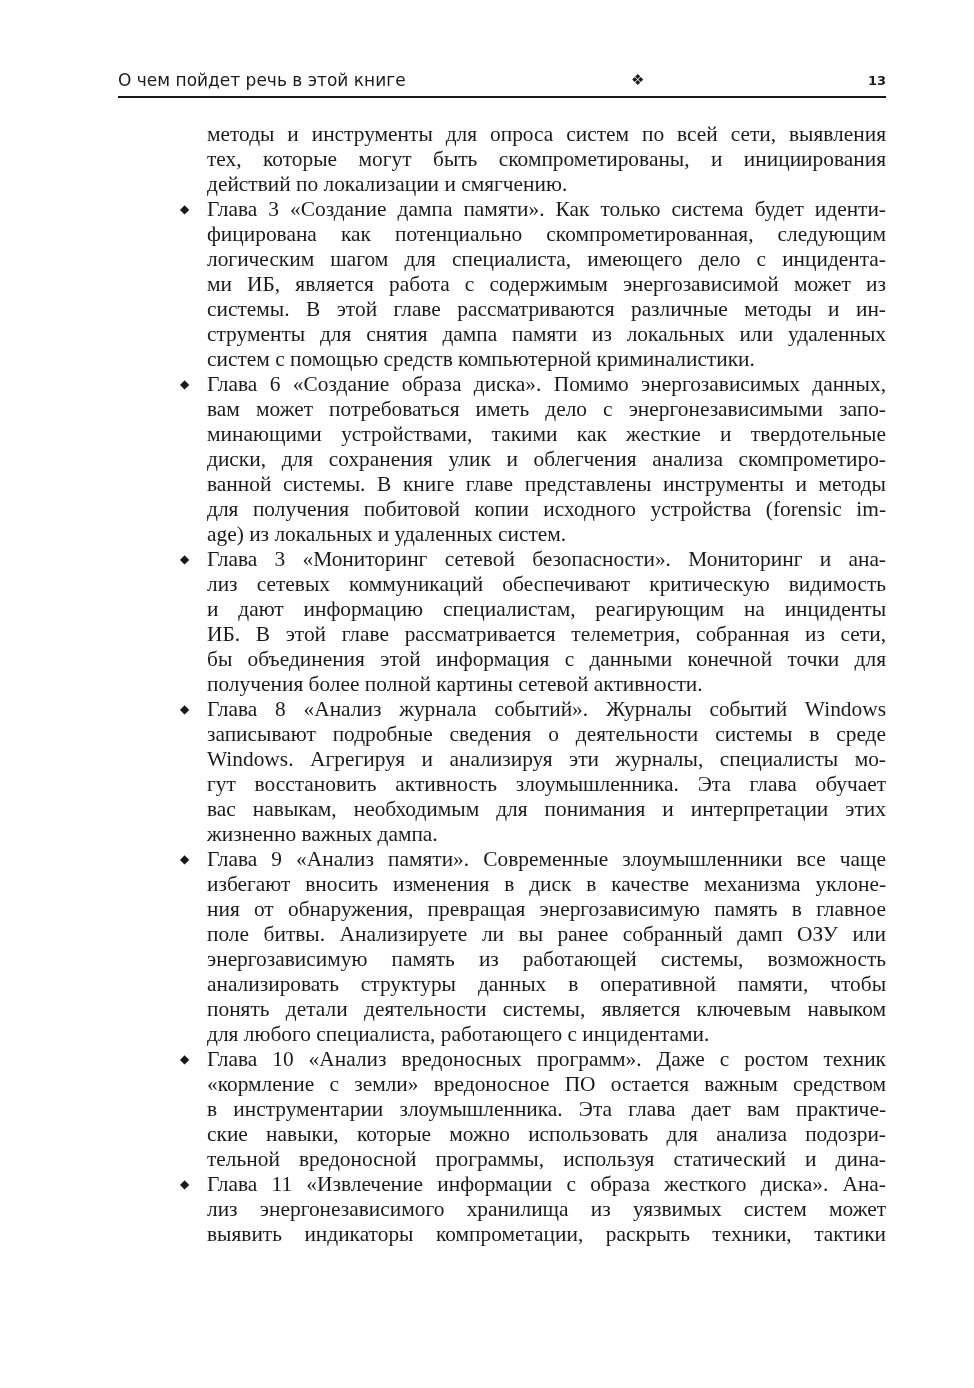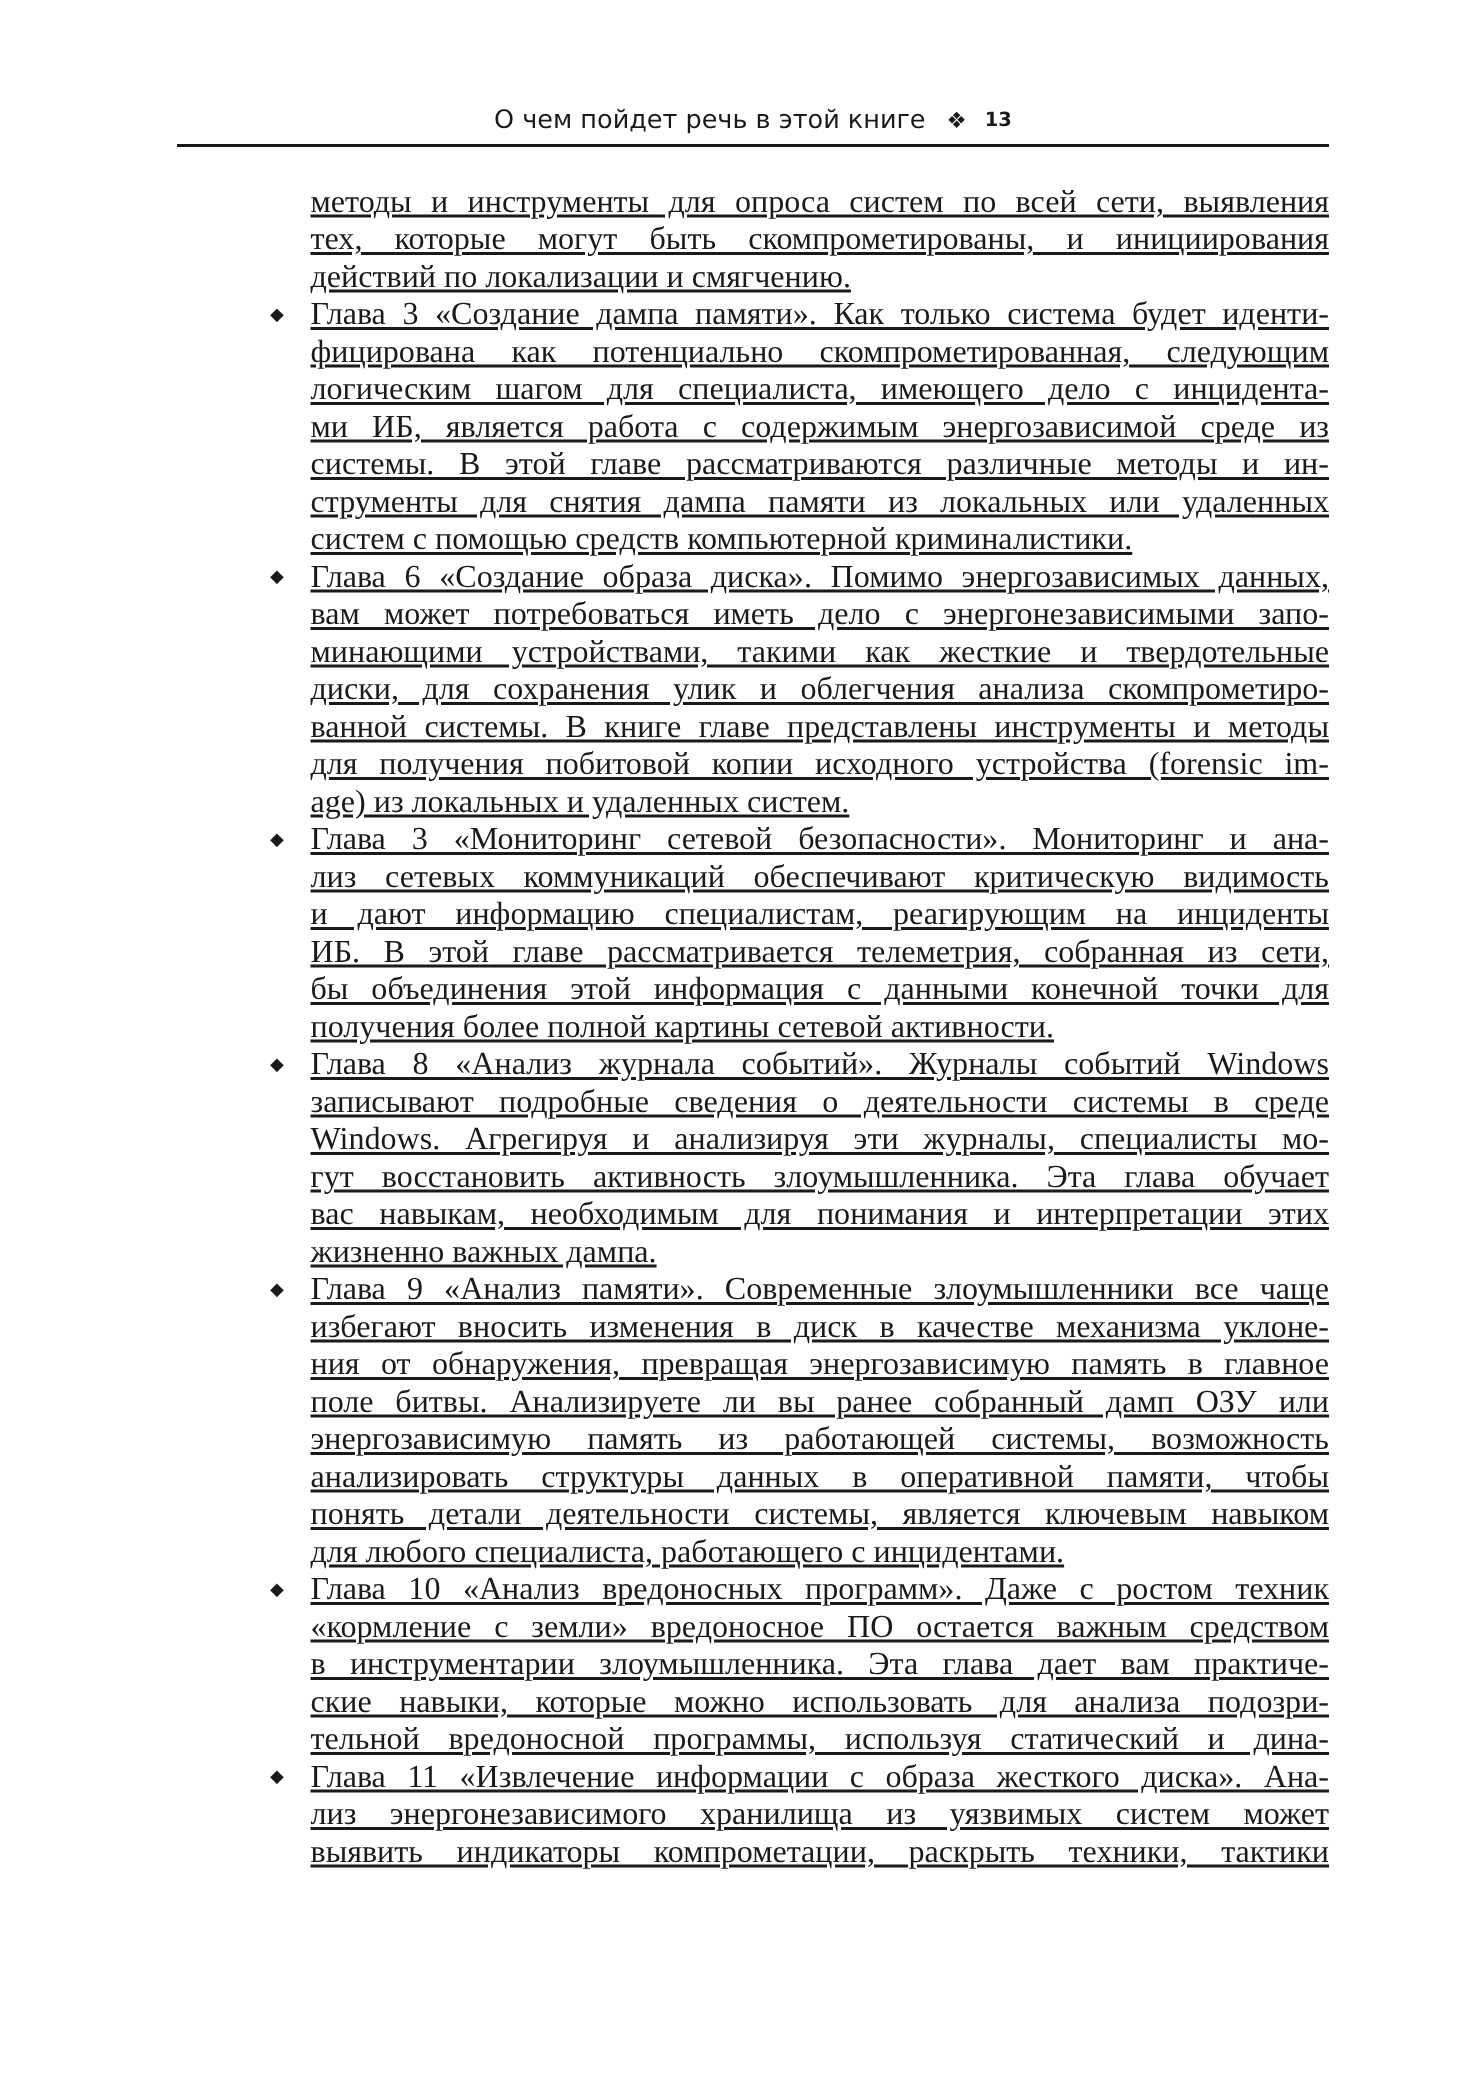--- a/index.html
+++ b/index.html
@@ -1,50 +1,50 @@
 <!DOCTYPE html>
 <html><head>
 <meta charset="utf-8">
 <style>
   html, body { margin: 0; padding: 0; background: #ffffff; }
   body { width: 974px; height: 1388px; position: relative; overflow: hidden; color: #1a1a1a; }
   .header {
     position: absolute; left: 118px; top: 64px; width: 768px; height: 32px;
     border-bottom: 2px solid #1a1a1a;
-    display: flex; justify-content: center; align-items: center;
+    display: flex; justify-content: space-between; align-items: center;
     font-family: "DejaVu Sans", sans-serif; font-size: 17px;
   }
   .header .title { margin-right: 14px; }
   .header .orn { font-size: 15px; margin-right: 12px; }
   .header .page { font-weight: bold; font-size: 13px; }
   .content {
     position: absolute; left: 180px; top: 122px; width: 706px;
     font-family: "Liberation Serif", serif; font-size: 21.4px; line-height: 25px;
   }
-  .line { display: block; white-space: nowrap; text-align: justify; text-align-last: justify; height: 25px; padding-left: 27px; position: relative; text-decoration: underline; }
+  .line { display: block; white-space: nowrap; text-align: justify; text-align-last: justify; height: 25px; padding-left: 27px; position: relative; }
   .line.last { text-align-last: left; }
   .bullet { position: absolute; left: 0; top: 0; font-size: 12px; line-height: 25px; }
 </style>
 </head>
 <body>
 
 <div class="header">
   <span class="title">О чем пойдет речь в этой книге</span>
   <span class="orn">❖</span>
   <span class="page">13</span>
 </div>
 
 <div class="content" id="content">
     <span class="line"><span>методы и инструменты для опроса систем по всей сети, выявления</span></span>
     <span class="line"><span>тех, которые могут быть скомпрометированы, и инициирования</span></span>
     <span class="line last"><span>действий по локализации и смягчению.</span></span>
     <span class="line"><span class="bullet">◆</span><span>Глава 3 «Создание дампа памяти». Как только система будет иденти-</span></span>
     <span class="line"><span>фицирована как потенциально скомпрометированная, следующим</span></span>
     <span class="line"><span>логическим шагом для специалиста, имеющего дело с инцидента-</span></span>
-    <span class="line"><span>ми ИБ, является работа с содержимым энергозависимой среде из</span></span>
+    <span class="line"><span>ми ИБ, является работа с содержимым энергозависимой может из</span></span>
     <span class="line"><span>системы. В этой главе рассматриваются различные методы и ин-</span></span>
     <span class="line"><span>струменты для снятия дампа памяти из локальных или удаленных</span></span>
     <span class="line last"><span>систем с помощью средств компьютерной криминалистики.</span></span>
     <span class="line"><span class="bullet">◆</span><span>Глава 6 «Создание образа диска». Помимо энергозависимых данных,</span></span>
     <span class="line"><span>вам может потребоваться иметь дело с энергонезависимыми запо-</span></span>
     <span class="line"><span>минающими устройствами, такими как жесткие и твердотельные</span></span>
     <span class="line"><span>диски, для сохранения улик и облегчения анализа скомпрометиро-</span></span>
     <span class="line"><span>ванной системы. В книге главе представлены инструменты и методы</span></span>
     <span class="line"><span>для получения побитовой копии исходного устройства (forensic im-</span></span>
     <span class="line last"><span>age) из локальных и удаленных систем.</span></span>

